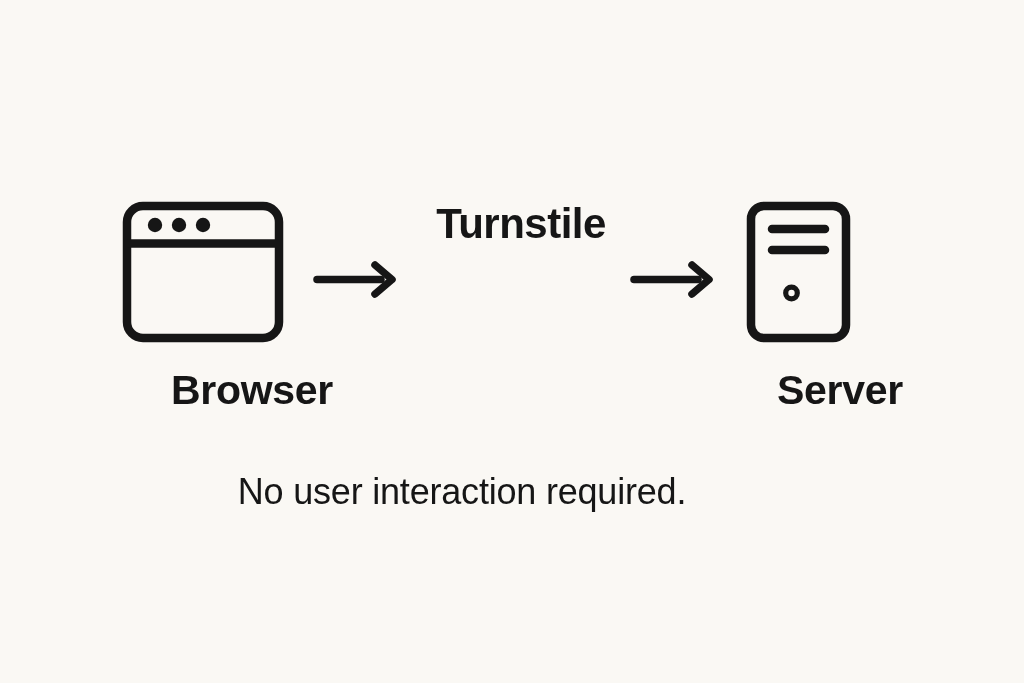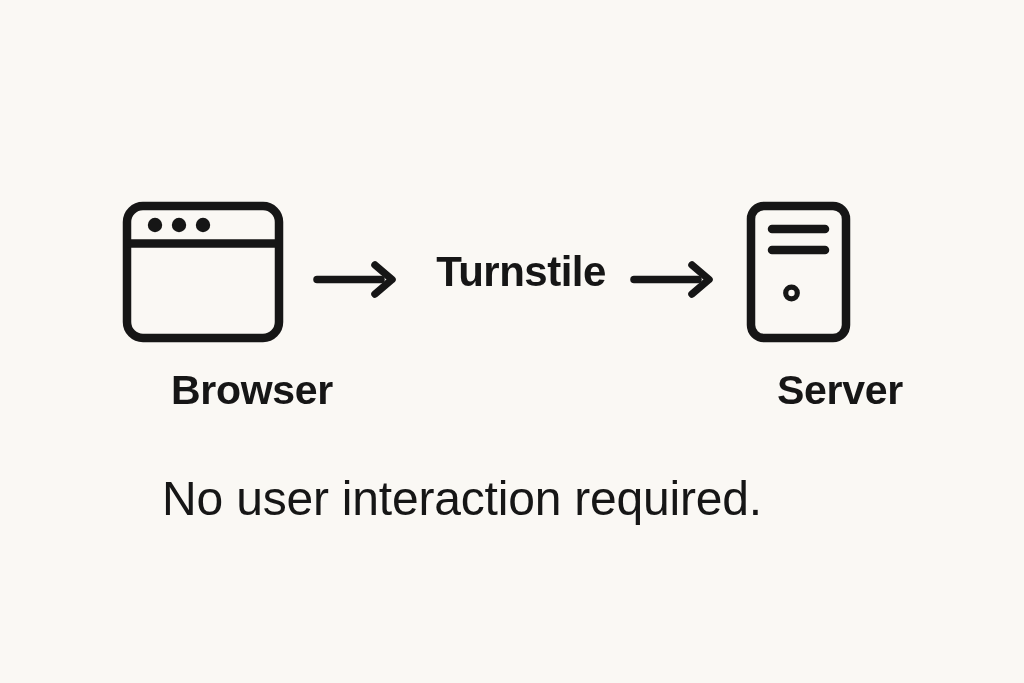--- a/index.html
+++ b/index.html
@@ -82,30 +82,30 @@
     left: 401px;
     top: 198px;
     width: 240px;
     text-align: center;
     font-size: 42px;
     font-weight: bold;
     line-height: 1.23;
     letter-spacing: -0.5px;
     color: #161616;
   }
-  .middle-text .line { display: block; margin-top: 48px; }
+  .middle-text .line { display: block; }
 
   
   .bottom-caption {
     position: absolute;
     left: 0;
     top: 470px;
     width: 924px;
     text-align: center;
-    font-size: 48px;
+    font-size: 36px;
     font-weight: normal;
     line-height: 1.2;
     letter-spacing: -0.2px;
     color: #161616;
   }
 </style>
 </head>
 <body>
 
 <div id="canvas">

